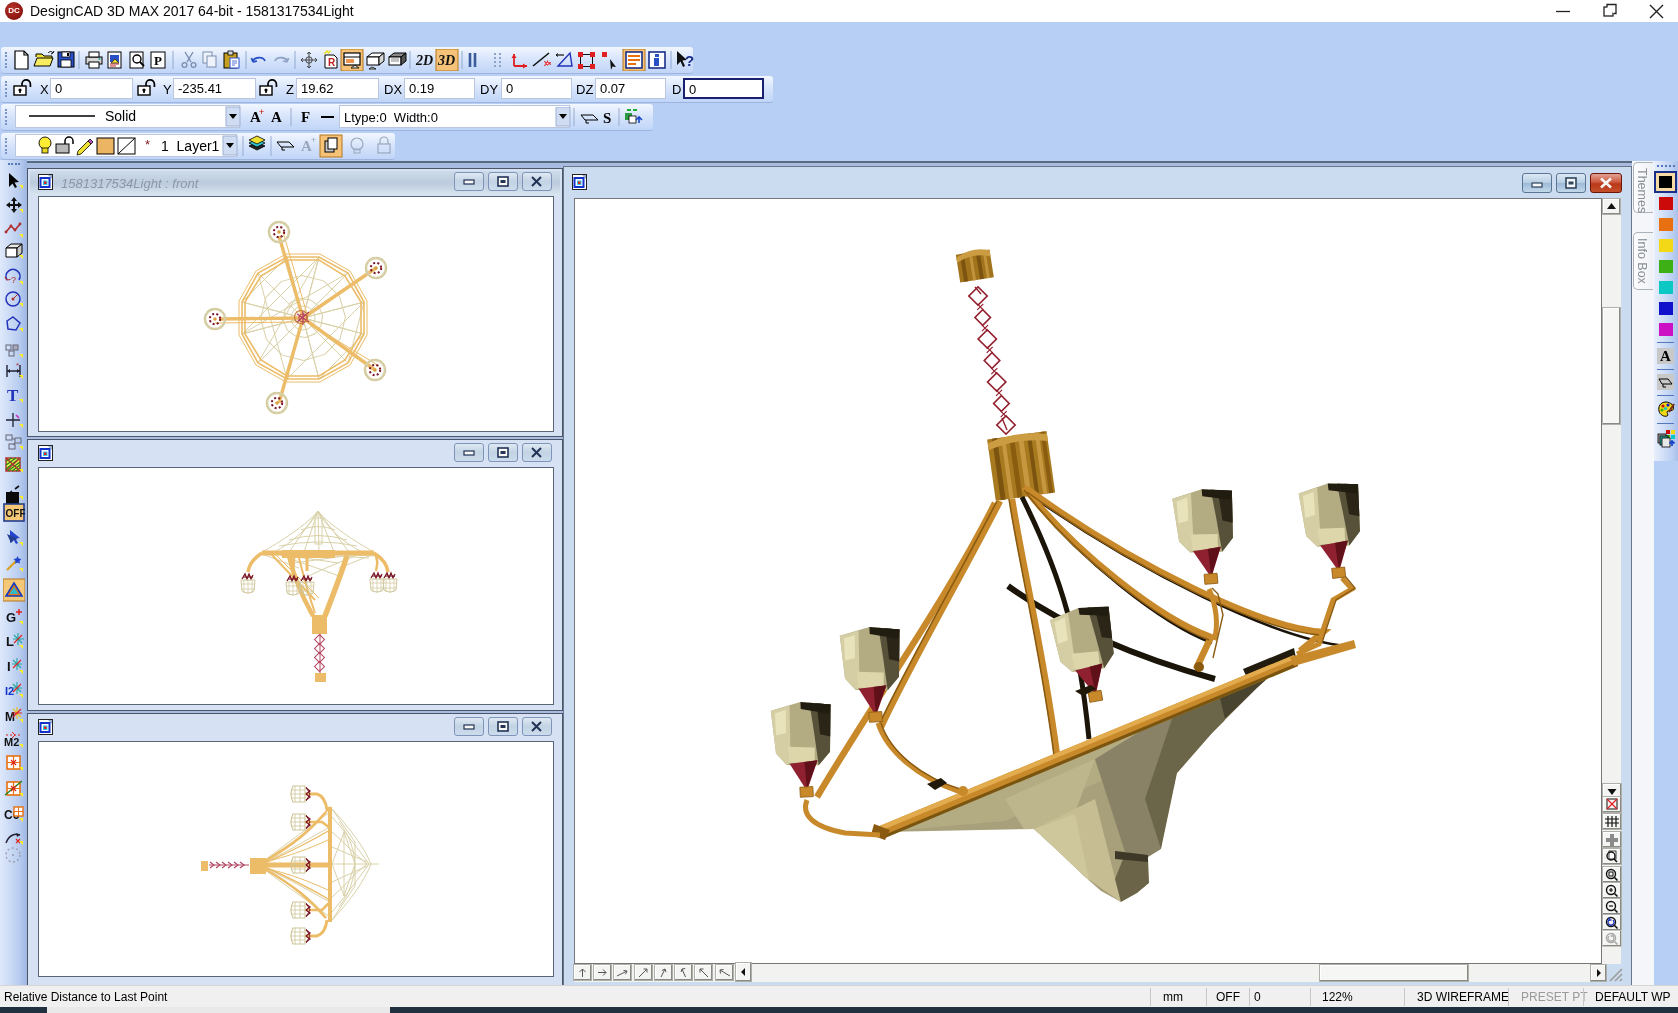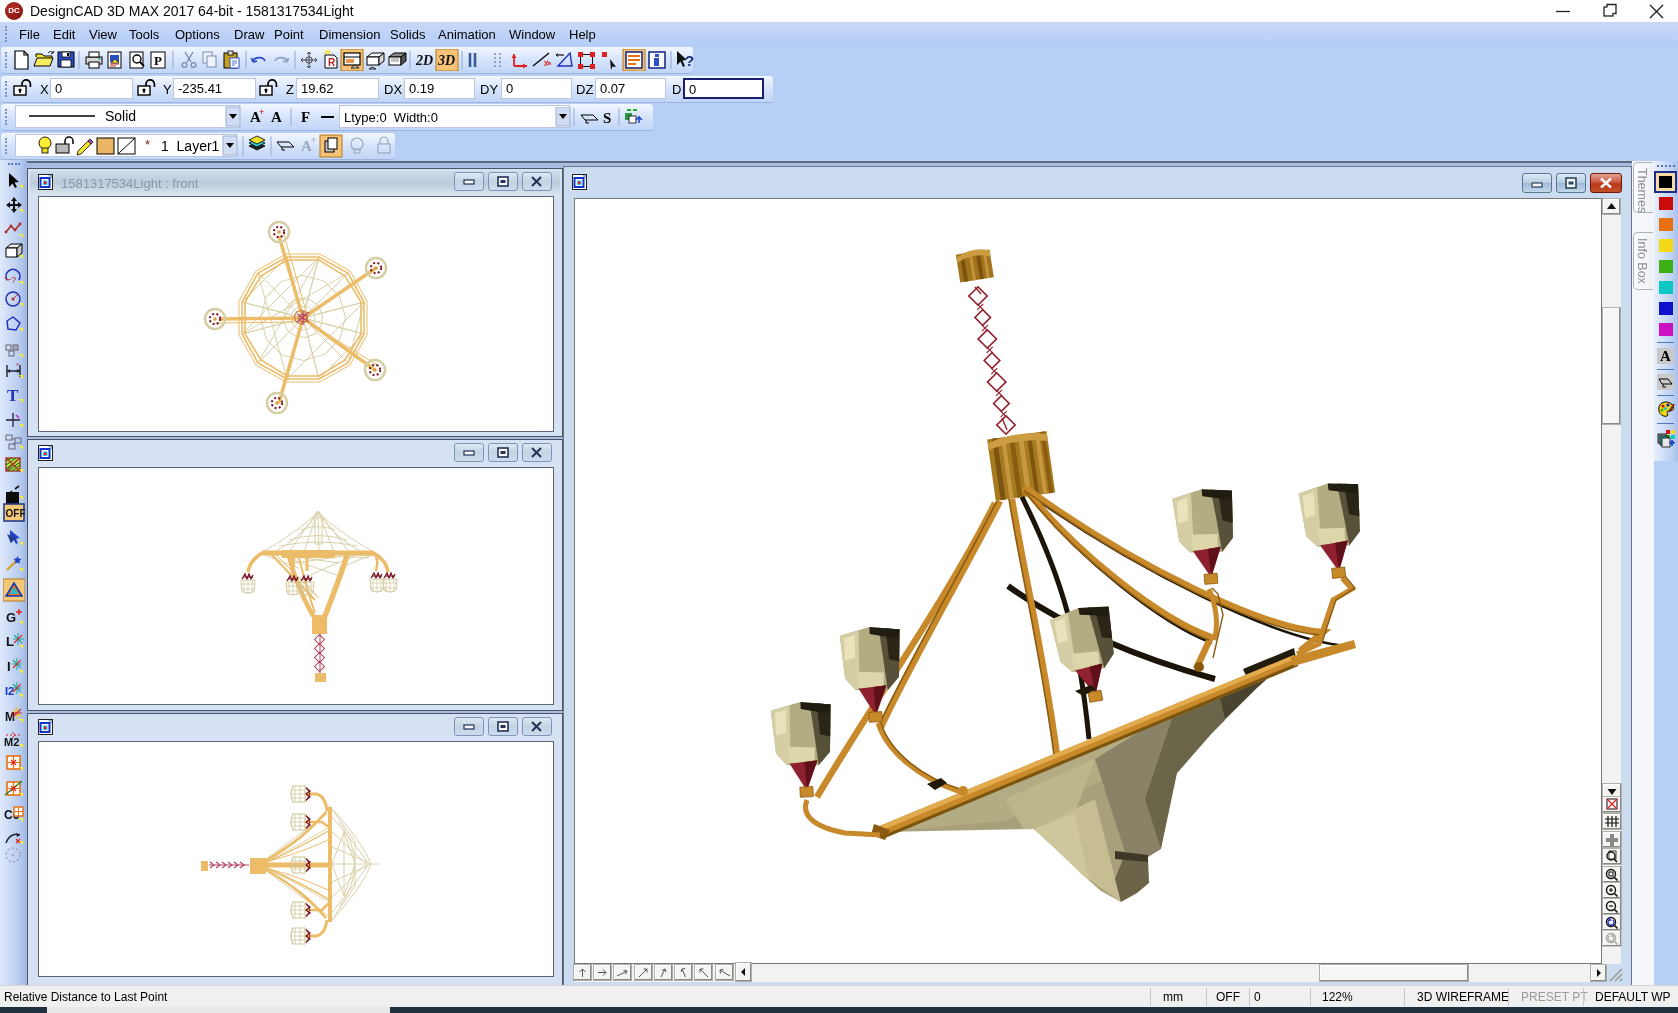--- a/index.html
+++ b/index.html
@@ -18,21 +18,21 @@
 .tbrow { left:0; width:1678px; height:28px; background:#b7cef5; }
 .band { position:absolute; top:1px; height:26px; border-radius:3px; background:linear-gradient(#f2f7ff,#d8e5fb 45%,#c0d5f8); box-shadow:0 1px 0 #9db4dd; }
 .fld { position:absolute; top:3px; height:21px; background:#fff; border:1px solid #b9c6dd; font-size:13px; color:#000; padding:2px 0 0 4px; }
 .lbl { position:absolute; top:7px; font-size:13px; color:#000; }
 .icon16 { position:absolute; width:20px; height:20px; top:3px; }
 
 #lefttb { left:0; top:160px; width:27px; height:825px; background:linear-gradient(90deg,#dfe9fb,#b9cdf0 70%,#9db6e2); }
 
 #mdi { left:27px; top:161px; width:1605px; height:824px; background:#a8bce2; border-top:2px solid #5a6b80; }
 .cwin { position:absolute; background:#d6e2f4; border:1px solid #4a5668; }
-.ctitle { position:absolute; left:2px; top:2px; right:2px; height:24px; background:linear-gradient(#cddbe9,#bccbdd 50%,#d8e5f0); font-size:13px; }
+.ctitle { position:absolute; left:2px; top:2px; right:2px; height:24px; background:linear-gradient(#cddbe9,#bccbdd 50%,#d8e5f0); font-size:13px;font-style:italic; }
 .ctitle .txt { position:absolute; left:31px; top:5px; color:#8b97a7; }
 .ccontent { position:absolute; background:#fff; border:1px solid #5a6578; }
 .cbtn { position:absolute; top:3px; width:30px; height:19px; background:linear-gradient(#dfe9f2,#c2d3e4 50%,#ccdcec); border:1px solid #7e94b8; border-radius:3px; }
 .dicon { position:absolute; left:10px; top:5px; width:15px; height:16px; background:#fff; border:1px solid #222; }
 
 #mwin { left:536px; top:3px; width:1069px; height:820px; background:#ccdcf0; border:1px solid #6a7688; }
 #mtitle { position:absolute; left:1px; top:1px; width:1065px; height:29px; background:linear-gradient(#a9bfd9,#c3d5e7 50%,#dcebf6); font-size:13px; }
 #mtitle .txt { position:absolute; left:30px; top:8px; color:#111; }
 
 .sb { position:absolute; background:#f2f2f0; }
@@ -56,35 +56,20 @@
   <div class="abs" id="titlebar"></div>
   <div class="abs" id="dclogo">DC</div>
   <div class="abs" id="titletext">DesignCAD 3D MAX 2017 64-bit - 1581317534Light</div>
   <svg class="abs" style="left:1548px;top:0" width="130" height="22" viewBox="0 0 130 22">
     <line x1="8" y1="11.5" x2="22" y2="11.5" stroke="#222" stroke-width="1.3"></line>
     <rect x="56" y="7" width="9" height="9" fill="none" stroke="#222" stroke-width="1.3"></rect>
     <path d="M59 7 v-2.5 h9 v9 h-2.5" fill="#fff" stroke="#222" stroke-width="1.3"></path>
     <path d="M102 5 l13 13 M115 5 l-13 13" stroke="#222" stroke-width="1.4"></path>
   </svg>
 
-  <div class="abs" id="menubar">
-    <div class="grip" style="left:5px;top:4px;height:16px;"></div>
-    <span style="left:19px">File</span>
-      <span style="left:53px">Edit</span>
-      <span style="left:89px">View</span>
-    <span style="left:129px">Tools</span>
-      <span style="left:175px">Options</span>
-      <span style="left:234px">Draw</span>
-    <span style="left:274px">Point</span>
-      <span style="left:319px">Dimension</span>
-      <span style="left:390px">Solids</span>
-    <span style="left:438px">Animation</span>
-      <span style="left:509px">Window</span>
-      <span style="left:569px">Help</span>
-  </div>
 
   <div class="abs tbrow" id="tb1" style="top:46px">
     <div class="band" style="left:1px;width:692px"></div>
     <div class="grip" style="left:5px;top:6px;height:16px;"></div>
     <svg class="abs" style="left:12px;top:3px" width="685" height="22" viewBox="0 0 685 22" id="tb1svg">
 
       <path d="M3 2 h9 l4 4 v14 h-13 z" fill="#fff" stroke="#000" stroke-width="1.2"></path>
         <path d="M12 2 v4 h4" fill="none" stroke="#000" stroke-width="1.2"></path>
 
       <path d="M24 8 v-3 h6 l2 2 h8 v3" fill="#f0e030" stroke="#000"></path>

